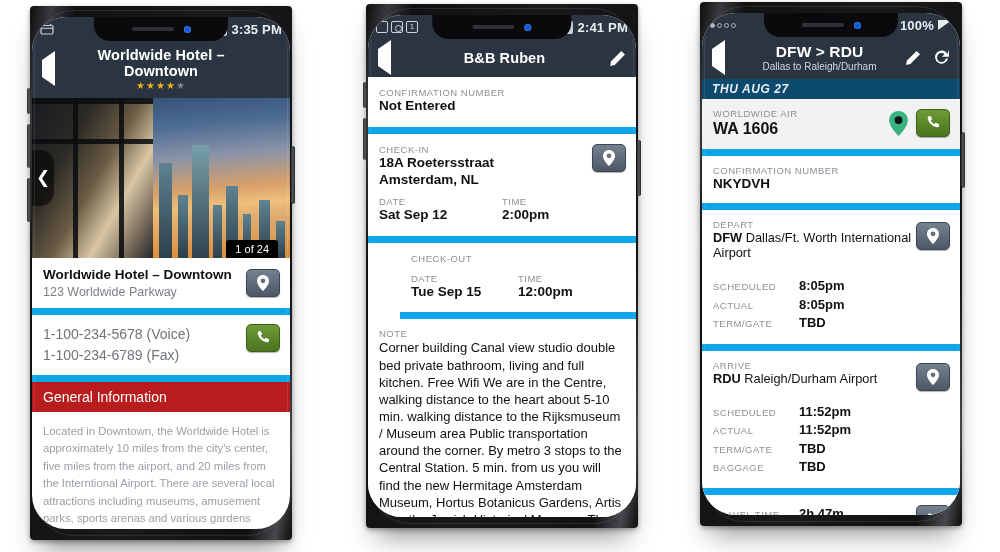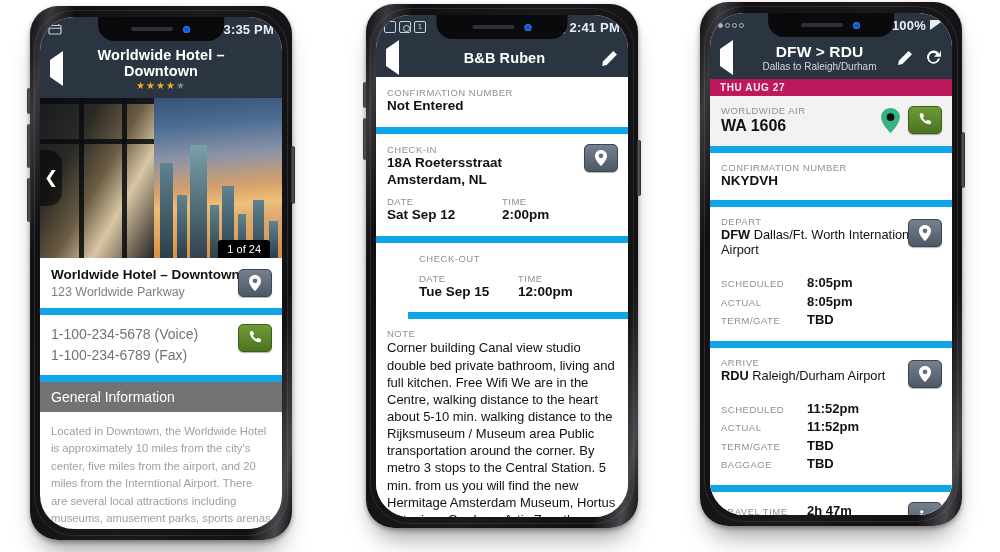--- a/index.html
+++ b/index.html
@@ -7,24 +7,24 @@
     width: 1000px; height: 552px;
     background: #ffffff;
     font-family: "Liberation Sans", sans-serif;
     overflow: hidden;
   }
   .stage { position: relative; width: 1000px; height: 552px; background:#fff; }
 
   
   .phone {
     position: absolute;
-    border-radius: 28px;
+    border-radius: 4px;
     background: linear-gradient(100deg,#0d0d0f 0%, #3a3a3e 6%, #111114 13%, #1a1a1d 50%, #111114 87%, #48484c 95%, #0c0c0e 100%);
     box-shadow: 0 18px 26px -10px rgba(0,0,0,.42), 0 2px 5px rgba(0,0,0,.35);
-    padding: 11px 10px;
+    padding: 11px 2px;
   }
   .phone::after{
     content:""; position:absolute; inset:4px; border-radius:40px;
     border:1px solid rgba(255,255,255,.10); pointer-events:none;
   }
   .screen {
     position: relative; width:100%; height:100%;
     border-radius: 34px; overflow: hidden; background:#fff;
   }
   
@@ -69,21 +69,21 @@
   .tri-left{ width:0;height:0;border-top:9px solid transparent;border-bottom:9px solid transparent;border-right:13px solid #ffffff;}
   .nav-title-wrap{ flex:1; text-align:center; line-height:1.12; }
   .nav-title{ font-size:14.5px; font-weight:bold; letter-spacing:.1px; }
   .nav-sub{ font-size:10px; color:#cfd8e0; margin-top:1px;}
   .stars{ font-size:10px; color:#f2b01e; letter-spacing:1px; margin-top:1px;}
   .stars .off{ color:#7d8894; }
   .nav-actions{ display:flex; align-items:center; gap:12px; }
   .ico-svg{ display:block; }
 
   
-  .datestrip{ background:#be185d; color:#e9edf1; font-size:10px; font-weight:bold; letter-spacing:.6px; padding:3px 10px; }
+  .datestrip{ background:#0c4a6e; color:#e9edf1; font-size:12px; font-weight:bold; letter-spacing:.6px; padding:3px 10px;font-style:italic; }
 
   
   .photo{ position:relative; height:160px; overflow:hidden; background:#1b1f24; }
   .sky{ position:absolute; inset:0;
     background:linear-gradient(175deg,#2f4a6e 0%, #4c6c92 22%, #8a93a8 40%, #d7a06a 58%, #f0c07a 68%, #caa07e 80%, #6d6a6a 100%);}
   .city{ position:absolute; left:45%; right:0; bottom:0; top:18%; }
   .twr{ position:absolute; bottom:0; background:linear-gradient(180deg,#5e8391,#2c3f4c); }
   .glow{ position:absolute; left:45%; right:0; bottom:0; height:34%;
     background:linear-gradient(180deg, rgba(255,190,90,0) 0%, rgba(255,176,70,.55) 55%, rgba(255,150,40,.75) 100%);}
   .interior{ position:absolute; left:0; top:0; bottom:0; width:47%;
@@ -101,21 +101,21 @@
   }
 
   
   .card{ background:#fff; border-bottom:7px solid #0ea5e9; padding:9px 11px; position:relative; }
   .card.gray{ background:#f2f2f2; }
   .lbl{ font-size:9.5px; color:#8b9096; letter-spacing:.5px; text-transform:uppercase; }
   .val{ font-size:13.5px; font-weight:bold; color:#111; line-height:1.25; }
   .hotel-name{ font-size:13.5px; font-weight:bold; color:#111; }
   .hotel-addr{ font-size:12.5px; color:#7c8187; margin-top:3px; }
   .phones{ font-size:14px; color:#6f7479; line-height:1.5; }
-  .secthead{ background:#737373; color:#fff; font-size:14px; padding:7px 11px; }
+  .secthead{ background:#b91c1c; color:#fff; font-size:14px; padding:7px 11px; }
   .bodytext{ font-size:11.3px; color:#9aa0a6; line-height:1.55; padding:11px; }
 
   
   .act{
     position:absolute; right:10px; width:34px; height:28px; border-radius:5px;
     display:flex; align-items:center; justify-content:center;
     box-shadow:0 1px 1px rgba(0,0,0,.3);
   }
   .act.pin{ background:linear-gradient(180deg,#76818f,#4d5866); border:1px solid #3c4653; }
   .act.call{ background:linear-gradient(180deg,#6f9b36,#4b7420); border:1px solid #3c6019; }

